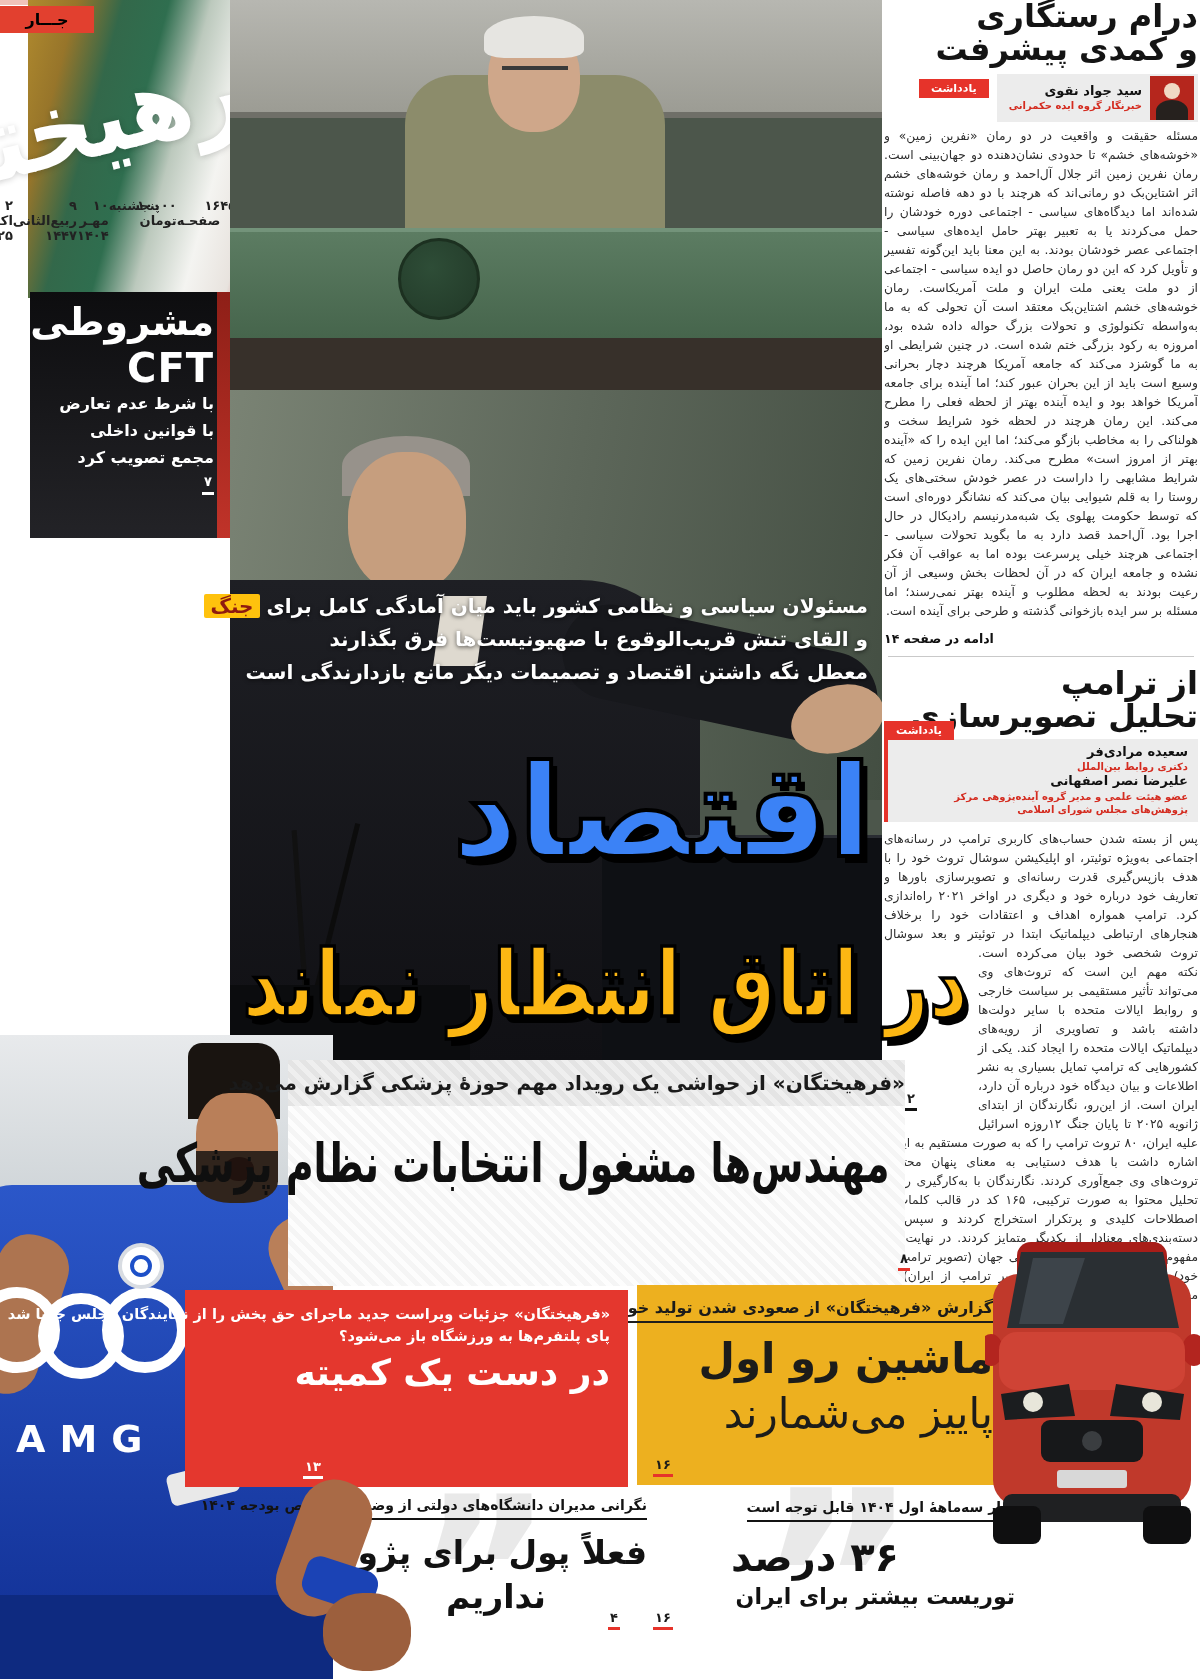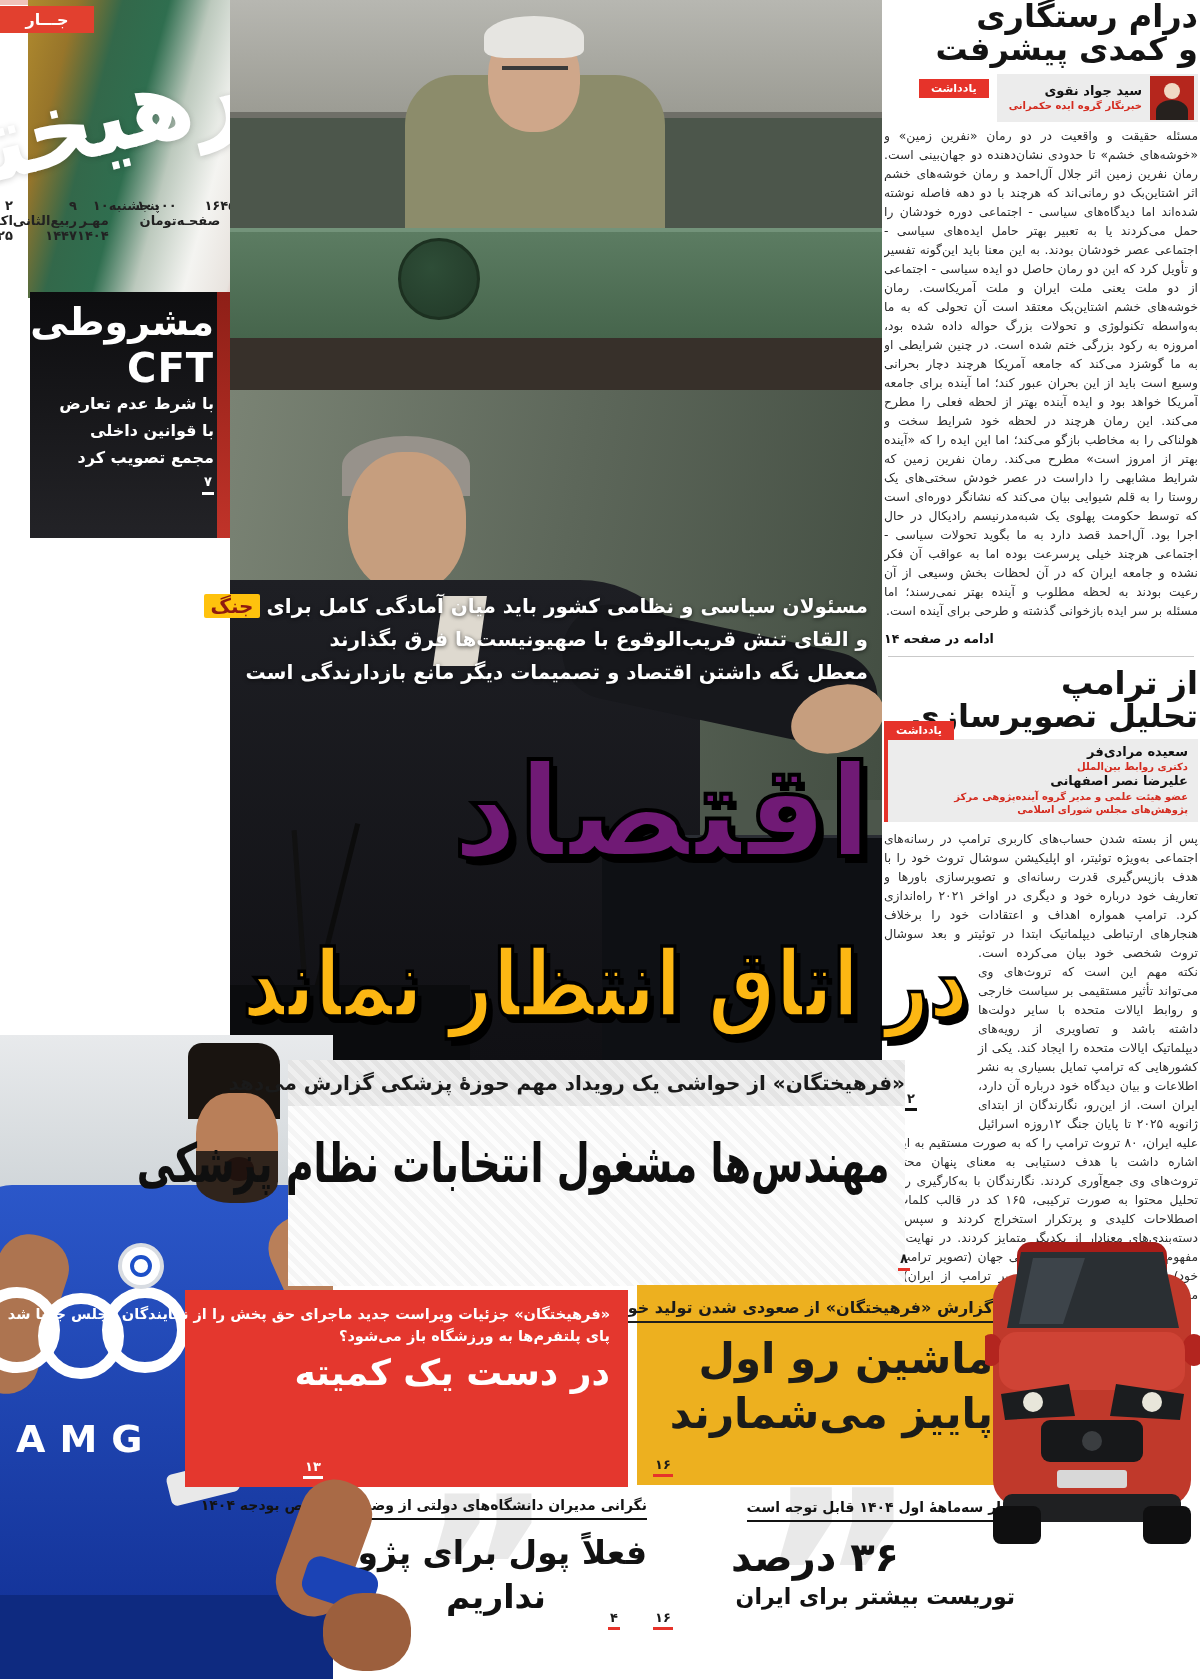--- a/index.html
+++ b/index.html
@@ -9,21 +9,21 @@
   .abs{position:absolute;}
 
   
   .pinkstrip{left:0;top:0;width:302px;height:5px;background:#f0c3ba;}
   .flag{left:28px;top:0;width:274px;height:298px;
     background:linear-gradient(105deg,#b08a2e 0%,#97752a 14%,#33684a 27%,#2f6e4f 40%,
       #bcc9bd 52%,#f4f4f1 66%,#e8e3de 78%,#c2544a 88%,#efe9e4 100%);}
   .nameplate{left:-10px;top:8px;width:320px;height:210px;color:#fff;font-weight:bold;
     font-size:92px;line-height:200px;text-align:center;transform:rotate(-14deg) scaleY(1.12);
     text-shadow:0 1px 6px rgba(0,0,0,.18);white-space:nowrap;}
-  .cornerad{left:0;top:6px;width:94px;height:27px;background:#e2402f;color:#ffffff;
+  .cornerad{left:0;top:6px;width:94px;height:27px;background:#e2402f;color:#000000;
     font-size:16px;font-weight:bold;text-align:center;line-height:27px;}
   .dateblock{left:26px;top:196px;width:272px;height:102px;display:flex;align-items:stretch;
     font-size:13px;font-weight:bold;color:#222;}
   .dcol{display:flex;flex-direction:row;justify-content:space-between;padding:2px 0;}
   .dcol.issue{width:112px;text-align:right;}
   .dcol.dates{flex:1;text-align:right;}
   .redbar{width:5px;background:#d6342b;margin:2px 12px 2px 14px;}
   .issuenum{letter-spacing:12px;}
 
   
@@ -60,21 +60,21 @@
   .pnum{display:inline-block;font-size:13px;font-weight:bold;line-height:1.1;
     border-bottom:3px solid #111;padding:0 2px 2px 2px;}
   .pnum.white{color:#fff;border-color:#fff;}
   .pnum.red{border-color:#e6332a;}
 
   
   .caption{right:332px;top:590px;text-align:right;z-index:4;color:#fff;font-weight:bold;
     font-size:20px;line-height:33px;text-shadow:0 1px 4px rgba(0,0,0,.65);}
   .caption div{white-space:nowrap;}
   .chip{background:#ffc20d;color:#8e1a10;padding:0 6px;border-radius:2px;text-shadow:none;}
-  .lead-h1{right:328px;top:742px;font-size:128px;font-weight:bold;color:#701a75;z-index:6;
+  .lead-h1{right:328px;top:742px;font-size:128px;font-weight:bold;color:#3b82f6;z-index:6;
     white-space:nowrap;-webkit-text-stroke:4px #000;text-shadow:6px 7px 0 #000;line-height:1.1;}
   .lead-h2{right:232px;top:928px;font-size:76px;font-weight:bold;color:#fcb713;z-index:6;
     white-space:nowrap;-webkit-text-stroke:3px #000;text-shadow:5px 6px 0 #000;line-height:1.2;
     transform:scaleY(1.22);transform-origin:top right;}
   .lead-pg{left:905px;top:1092px;z-index:7;}
 
   
   .rcol{left:882px;top:0;width:318px;height:1292px;background:#fff;z-index:2;padding:0 2px;}
   .art-h{font-size:32px;font-weight:bold;color:#141414;line-height:1.04;text-align:right;white-space:nowrap;}
   .byline{position:relative;margin-top:8px;height:46px;display:flex;align-items:center;gap:8px;}
@@ -127,21 +127,21 @@
   .rb-k{font-size:14.5px;font-weight:bold;line-height:1.55;white-space:nowrap;}
   .rb-h1{font-size:36px;font-weight:bold;margin-top:9px;white-space:nowrap;}
   .rb-h2{font-size:36px;font-weight:bold;margin-top:4px;white-space:nowrap;}
   .rb-pg{position:absolute;left:118px;bottom:8px;}
 
   
   .yellowbox{left:637px;top:1285px;width:376px;height:200px;background:#edb01f;z-index:3;
     padding:13px 20px 8px 14px;text-align:right;color:#1c1c1a;}
   .yb-k{display:inline-block;font-size:16px;font-weight:bold;border-bottom:2px solid #1e1e1c;padding-bottom:4px;white-space:nowrap;}
   .yb-h1{font-size:42px;font-weight:bold;margin-top:11px;white-space:nowrap;}
-  .yb-h2{font-size:42px;font-weight:bold;margin-top:6px;white-space:nowrap;}
+  .yb-h2{font-size:42px;font-weight:normal;margin-top:6px;white-space:nowrap;}
   .yb-pg{position:absolute;left:16px;bottom:8px;}
   .car{left:985px;top:1232px;width:215px;height:312px;z-index:5;}
 
   
   .research{left:345px;top:1497px;width:302px;height:182px;z-index:2;}
   .tourism{left:615px;top:1497px;width:400px;height:182px;z-index:2;}
   .wmark{position:absolute;font-size:210px;font-weight:bold;color:#e9e9e9;line-height:.8;z-index:0;}
   .blk-k{position:relative;z-index:1;font-size:14px;font-weight:bold;color:#131313;text-align:right;
     border-bottom:2px solid #131313;padding-bottom:5px;white-space:nowrap;}
   .blk-k.inline{display:inline-block;}

